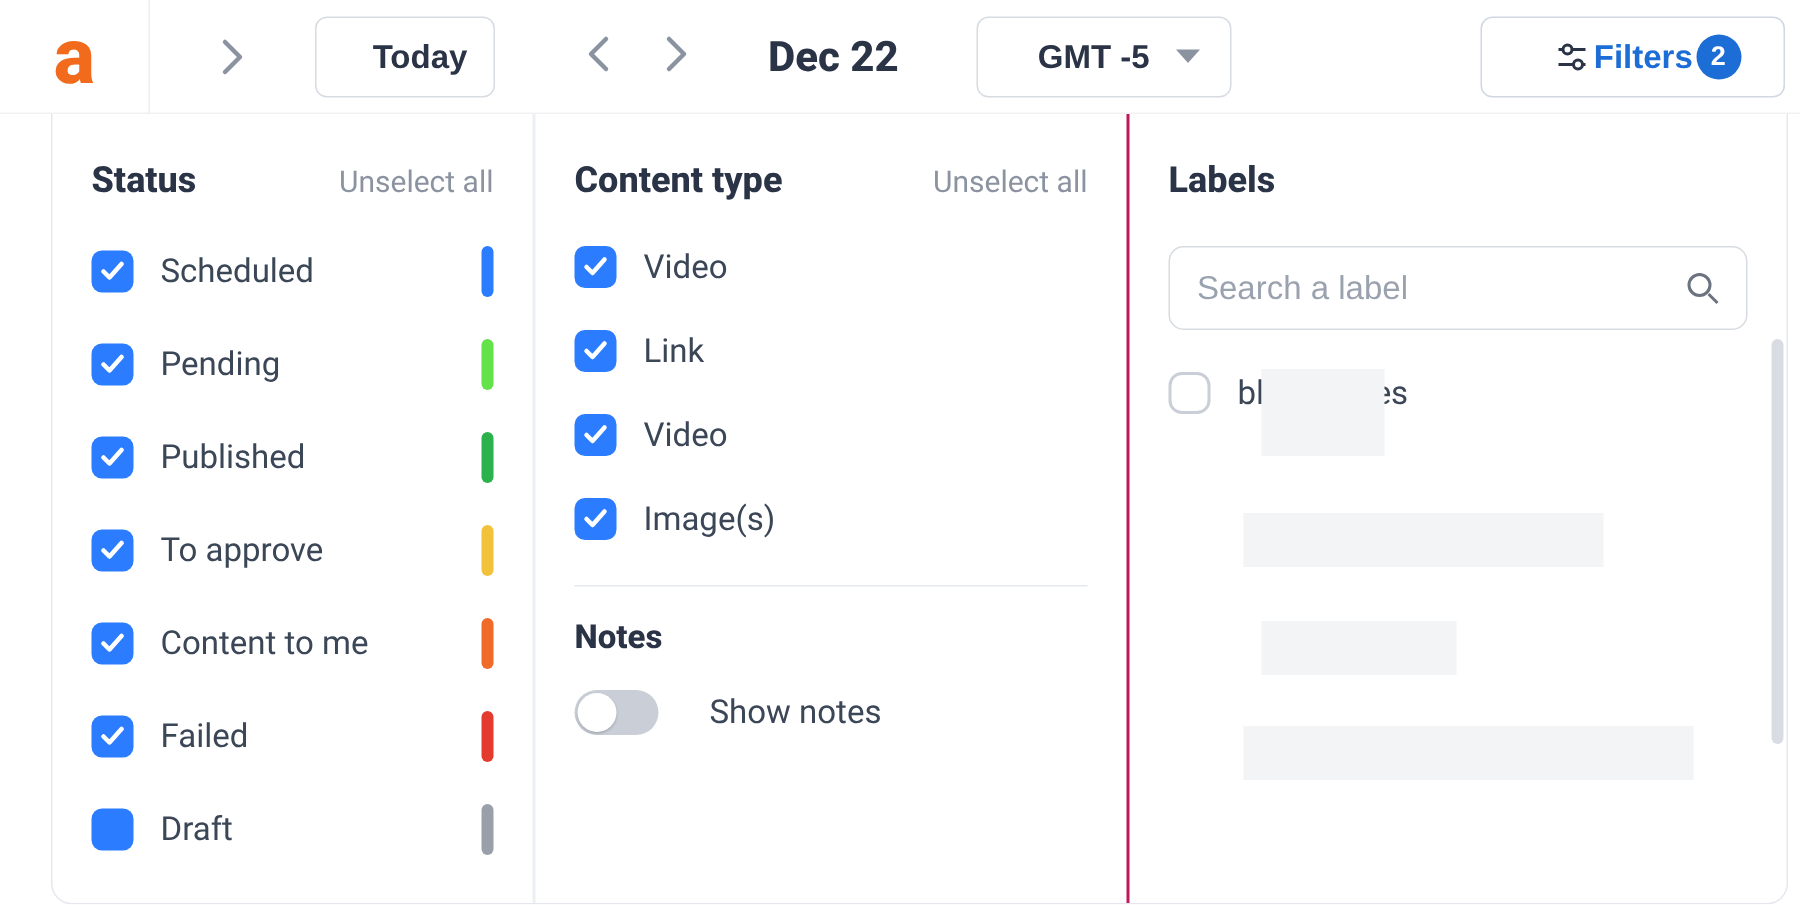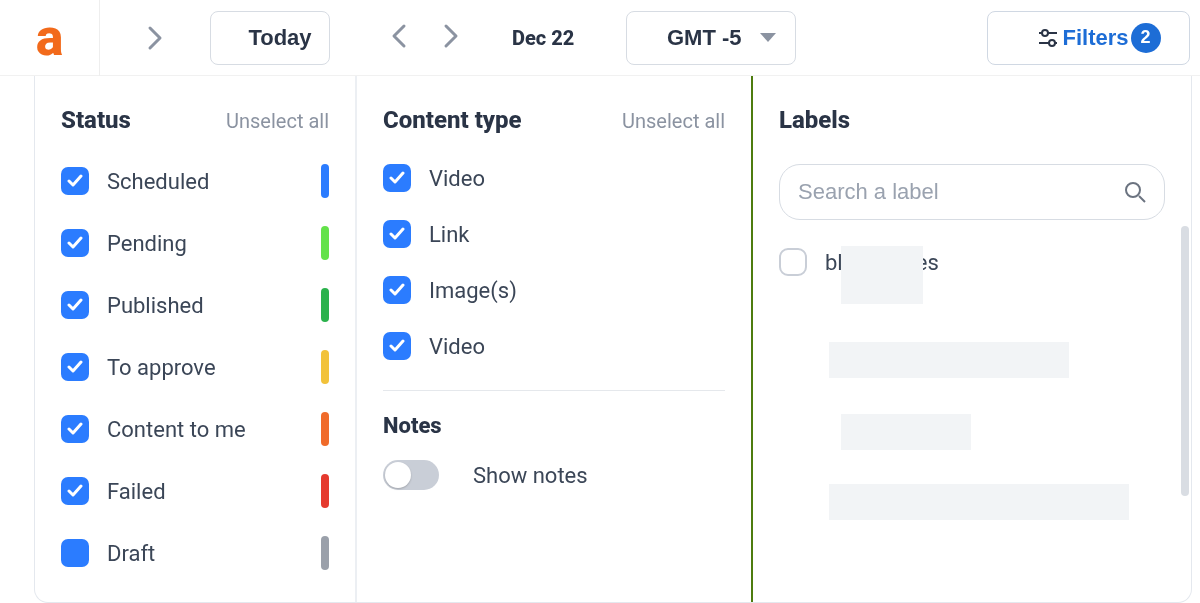--- a/index.html
+++ b/index.html
@@ -7,54 +7,54 @@
 
   
   .topbar { display: flex; align-items: center; height: 76px; padding: 0 10px 0 0; border-bottom: 1px solid #f1f1f1; }
   .logo-cell { width: 100px; height: 76px; display:flex; align-items:center; justify-content:center; border-right: 1px solid #eee; }
   .logo { font-size: 52px; font-weight: 800; color: #f26a1b; line-height: 1; }
   .nav-caret { width: 110px; display:flex; align-items:center; justify-content:center; }
   .chev { stroke:#8b93a1; stroke-width:3; fill:none; stroke-linecap:round; stroke-linejoin:round; }
   .btn { border:1px solid #d7dce3; background:#fff; border-radius:8px; height:54px; display:flex; align-items:center; justify-content:center; font-size:22px; font-weight:600; color:#2a3446; cursor:pointer;padding-left:20px; }
   .btn-today { width: 120px; margin-right: 60px; }
   .nav-arrows { display:flex; gap:34px; align-items:center; }
-  .date-label { font-size:20px; font-weight:800; color:#2a3446; margin: 0 52px; }
+  .date-label { font-size:28px; font-weight:800; color:#2a3446; margin: 0 52px; }
   .btn-tz { width: 170px; gap:18px; font-weight:700; }
   .tri-down { width:0;height:0;border-left:8px solid transparent;border-right:8px solid transparent;border-top:9px solid #8b93a1; }
   .spacer { flex:1; }
   .btn-filters { width: 203px; gap:2px; font-weight:800; color:#1d6dd6; border-color:#d0d8e3; }
   .sliders-icon { stroke:#2a3446; stroke-width:2; fill:none; }
   .badge { width:30px; height:30px; border-radius:50%; background:#1d6dd6; color:#fff; font-size:18px; font-weight:700; display:flex; align-items:center; justify-content:center; }
 
   
   .panel-wrap { position: relative; margin: 0 8px 0 34px; border:1px solid #e4e8ee; border-top: none; border-radius: 0 0 14px 14px; height: calc(603px - 76px); background:#fff; }
   .panel { display:flex; height:100%; }
   .col { padding: 30px 26px 10px 26px; position:relative; }
   .col-status { width: 322px; border-right: 2px solid #eceff3; }
-  .col-content { width: 396px; border-right: 2px solid #4d7c0f; }
+  .col-content { width: 396px; border-right: 2px solid #be185d; }
   .col-labels { flex:1; }
   .col-head { display:flex; align-items:baseline; justify-content:space-between; margin-bottom: 30px; }
   .col-title { font-size:24px; font-weight:800; color:#2a3446; }
   .unselect { font-size:20px; color:#8b93a1; cursor:pointer; }
 
   .opt-list { display:flex; flex-direction:column; gap: 28px; }
   .opt { display:flex; align-items:center; gap:18px; font-size:22px; color:#3b4657; }
   .opt .txt { flex:1; }
   .chk { width:28px; height:28px; border-radius:7px; background:#2b7cff; display:flex; align-items:center; justify-content:center; flex-shrink:0; cursor:pointer; }
   .chk svg { stroke:#fff; stroke-width:3; fill:none; stroke-linecap:round; stroke-linejoin:round; }
   .chk.empty { background:#fff; border:2px solid #c9ced7; border-radius:9px; }
   .bar { width:8px; height:34px; border-radius:6px; flex-shrink:0; }
 
   .divider { height:1px; background:#e5e8ec; margin: 30px 0 22px; }
   .section-title { font-size:22px; font-weight:800; color:#2a3446; margin-bottom: 22px; }
   .toggle-row { display:flex; align-items:center; gap:34px; font-size:22px; color:#3b4657; }
   .toggle { width:56px; height:30px; border-radius:30px; background:#c9ced7; position:relative; cursor:pointer; flex-shrink:0; }
   .toggle .knob { position:absolute; left:2px; top:2px; width:26px; height:26px; border-radius:50%; background:#fff; box-shadow:0 1px 2px rgba(0,0,0,.2); }
 
-  .search { display:flex; align-items:center; border:1px solid #d7dce3; border-radius:21px; height:56px; padding:0 18px; margin-bottom: 28px; }
+  .search { display:flex; align-items:center; border:1px solid #d7dce3; border-radius:10px; height:56px; padding:0 18px; margin-bottom: 28px; }
   .search input { flex:1; border:none; outline:none; font-size:22px; color:#2a3446; background:transparent; }
   .search input::placeholder { color:#9aa2af; }
   .mag { stroke:#6b7380; stroke-width:2; fill:none; }
 
   .skeleton { position:absolute; right:0; top:170px; width:386px; }
   .sk { background:#f2f4f6; position:absolute; }
 
   .scrollbar { position:absolute; right:2px; top:150px; width:8px; height:270px; background:#d9dde3; border-radius:6px; }
 </style>
 </head>
@@ -199,29 +199,29 @@
               </svg>
             </span>
             <span class="txt">Link</span>
           </div>
           <div class="opt">
             <span class="chk">
               <svg width="16" height="14">
                 <polyline points="2,7 6,11 14,2"></polyline>
               </svg>
             </span>
+            <span class="txt">Video</span>
+          </div>
+          <div class="opt">
+            <span class="chk">
+              <svg width="16" height="14">
+                <polyline points="2,7 6,11 14,2"></polyline>
+              </svg>
+            </span>
             <span class="txt">Image(s)</span>
-          </div>
-          <div class="opt">
-            <span class="chk">
-              <svg width="16" height="14">
-                <polyline points="2,7 6,11 14,2"></polyline>
-              </svg>
-            </span>
-            <span class="txt">Video</span>
           </div>
         </div>
 
       <div class="divider"></div>
       <div class="section-title">Notes</div>
       <div class="toggle-row">
         <div class="toggle">
             <div class="knob"></div>
           </div>
         <span>Show notes</span>

